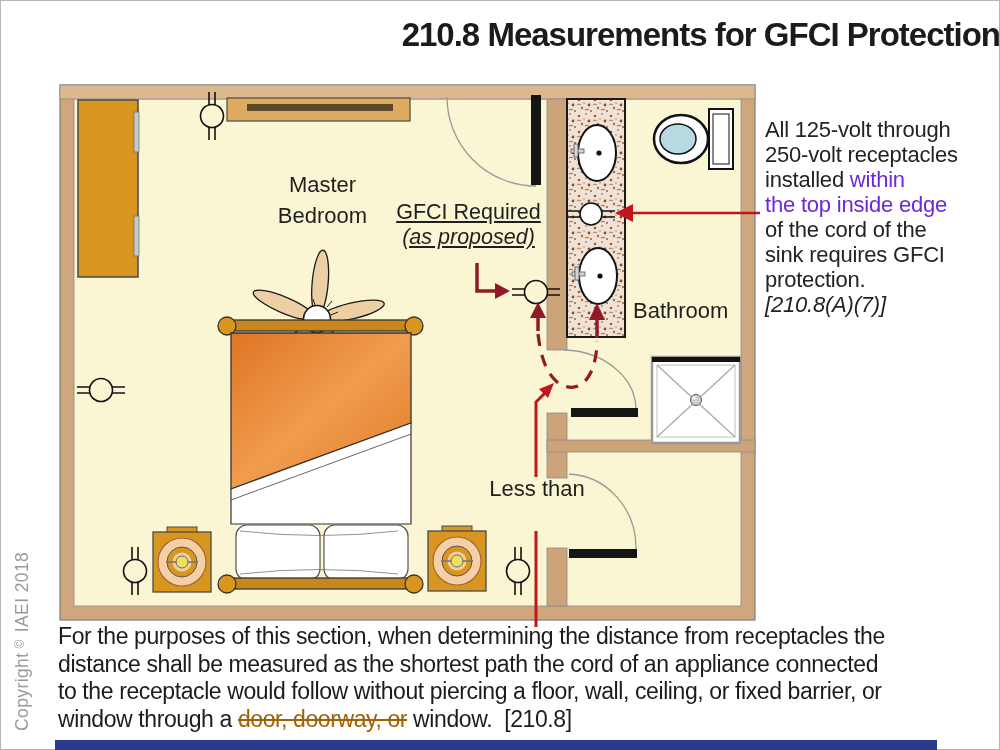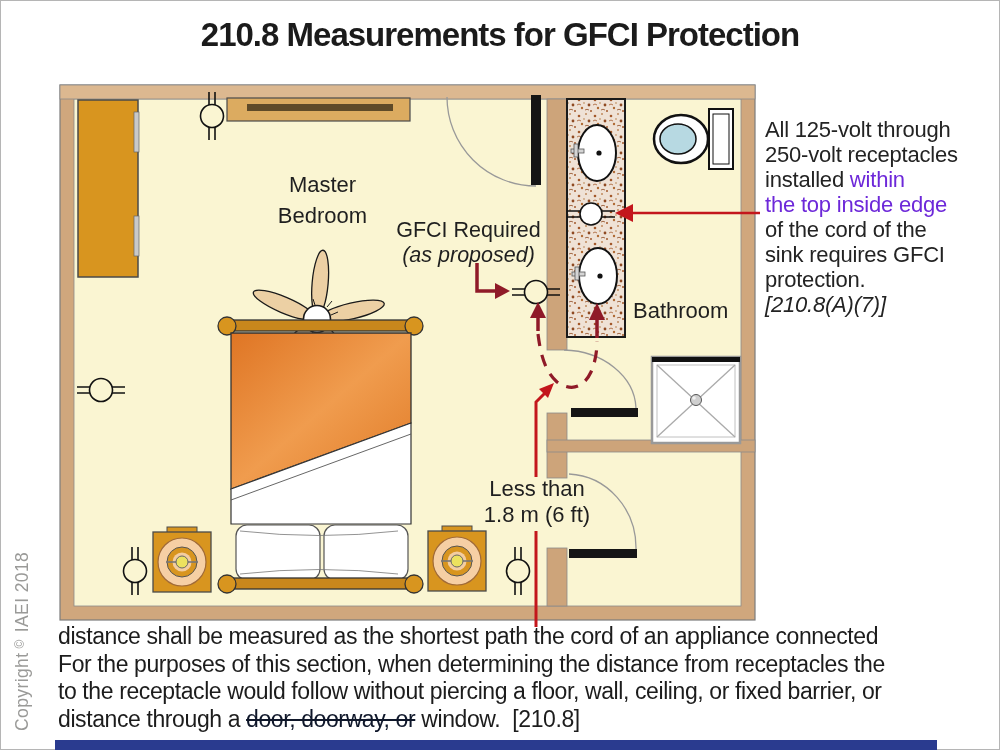--- a/index.html
+++ b/index.html
@@ -3,41 +3,41 @@
 <meta charset="utf-8">
 <style>
   html,body{margin:0;padding:0;background:#e8e8e8;}
   .canvas{
     position:relative;width:1000px;height:750px;background:#ffffff;
     font-family:"Liberation Sans",sans-serif;overflow:hidden;
     box-shadow:inset 0 0 0 1px #b5b5b5;margin:0 auto;
   }
   .abs{position:absolute;}
   .page-title{
-    left:0;right:0;top:16px;text-align:center;
+    left:0;right:0;top:16px;text-align:right;
     font-size:33px;font-weight:bold;color:#1b1b1b;letter-spacing:-1px;
   }
   svg.plan{left:0;top:0;width:1000px;height:750px;}
   .room-label{font-size:22px;color:#1f1f1f;line-height:31px;text-align:center;}
   .lbl-bedroom{left:255px;top:169px;width:135px;}
-  .lbl-gfci{left:376px;top:218px;width:185px;font-size:21.5px;line-height:25px;}
+  .lbl-gfci{left:376px;top:200px;width:185px;font-size:21.5px;line-height:25px;text-decoration:underline;}
   .lbl-gfci .it{font-style:italic;}
   .lbl-bath{left:633px;top:295px;width:110px;text-align:left;}
   .lbl-dist{left:453px;top:476px;width:168px;font-size:22px;line-height:26px;}
   .side-note{
     left:765px;top:117px;width:228px;font-size:22px;line-height:25px;
     color:#232323;letter-spacing:-0.2px;
   }
   .side-note .ref{font-style:italic;}
   .red{color:#6d28d9;}
   .footnote{
     left:58px;top:623px;width:938px;font-size:23px;line-height:27.5px;
     color:#1c1c1c;letter-spacing:-0.4px;
   }
-  .strike{color:#0f172a;text-decoration:line-through;}
+  .strike{color:#a16207;text-decoration:line-through;}
   .footnote .ref{margin-left:12px;}
   .copyright{
     left:-97px;top:600px;width:240px;height:22px;
     transform:rotate(-90deg);transform-origin:50% 50%;
     font-size:17.5px;color:#9a9a98;letter-spacing:0.4px;white-space:nowrap;
   }
   .copyright .sym{font-size:12px;vertical-align:4px;margin:0 7px 0 4px;}
   .footer-bar{left:55px;top:740px;width:882px;height:10px;background:#2a3b8f;}
 </style>
 </head>
@@ -241,40 +241,39 @@
 
   <div class="abs room-label lbl-gfci">
     <div>GFCI Required</div>
     <div class="it">(as proposed)</div>
   </div>
 
   <div class="abs room-label lbl-bath">Bathroom</div>
 
   <div class="abs room-label lbl-dist">
     <div>Less than</div>
-    <div>1.8 m (6 ft)</div>
   </div>
 
   <div class="abs side-note">
     <div>All 125-volt through</div>
     <div>250-volt receptacles</div>
     <div><span>installed</span> <span class="red">within</span></div>
     <div class="red">the top inside edge</div>
     <div>of the cord of the</div>
     <div>sink requires GFCI</div>
     <div>protection.</div>
     <div class="ref">[210.8(A)(7)]</div>
   </div>
 
   <div class="abs footnote">
+    <div>For the purposes of this section, when determining the distance from receptacles the</div>
     <div>distance shall be measured as the shortest path the cord of an appliance connected</div>
-    <div>For the purposes of this section, when determining the distance from receptacles the</div>
     <div>to the receptacle would follow without piercing a floor, wall, ceiling, or fixed barrier, or</div>
     <div>
-      <span>distance through a</span>
+      <span>window through a</span>
       <span class="strike">door, doorway, or</span>
       <span>window.</span><span class="ref">[210.8]</span>
     </div>
   </div>
 
   <div class="abs copyright">
     <span>Copyright</span><span class="sym">©</span><span>IAEI 2018</span>
   </div>
 
   <div class="abs footer-bar"></div>

